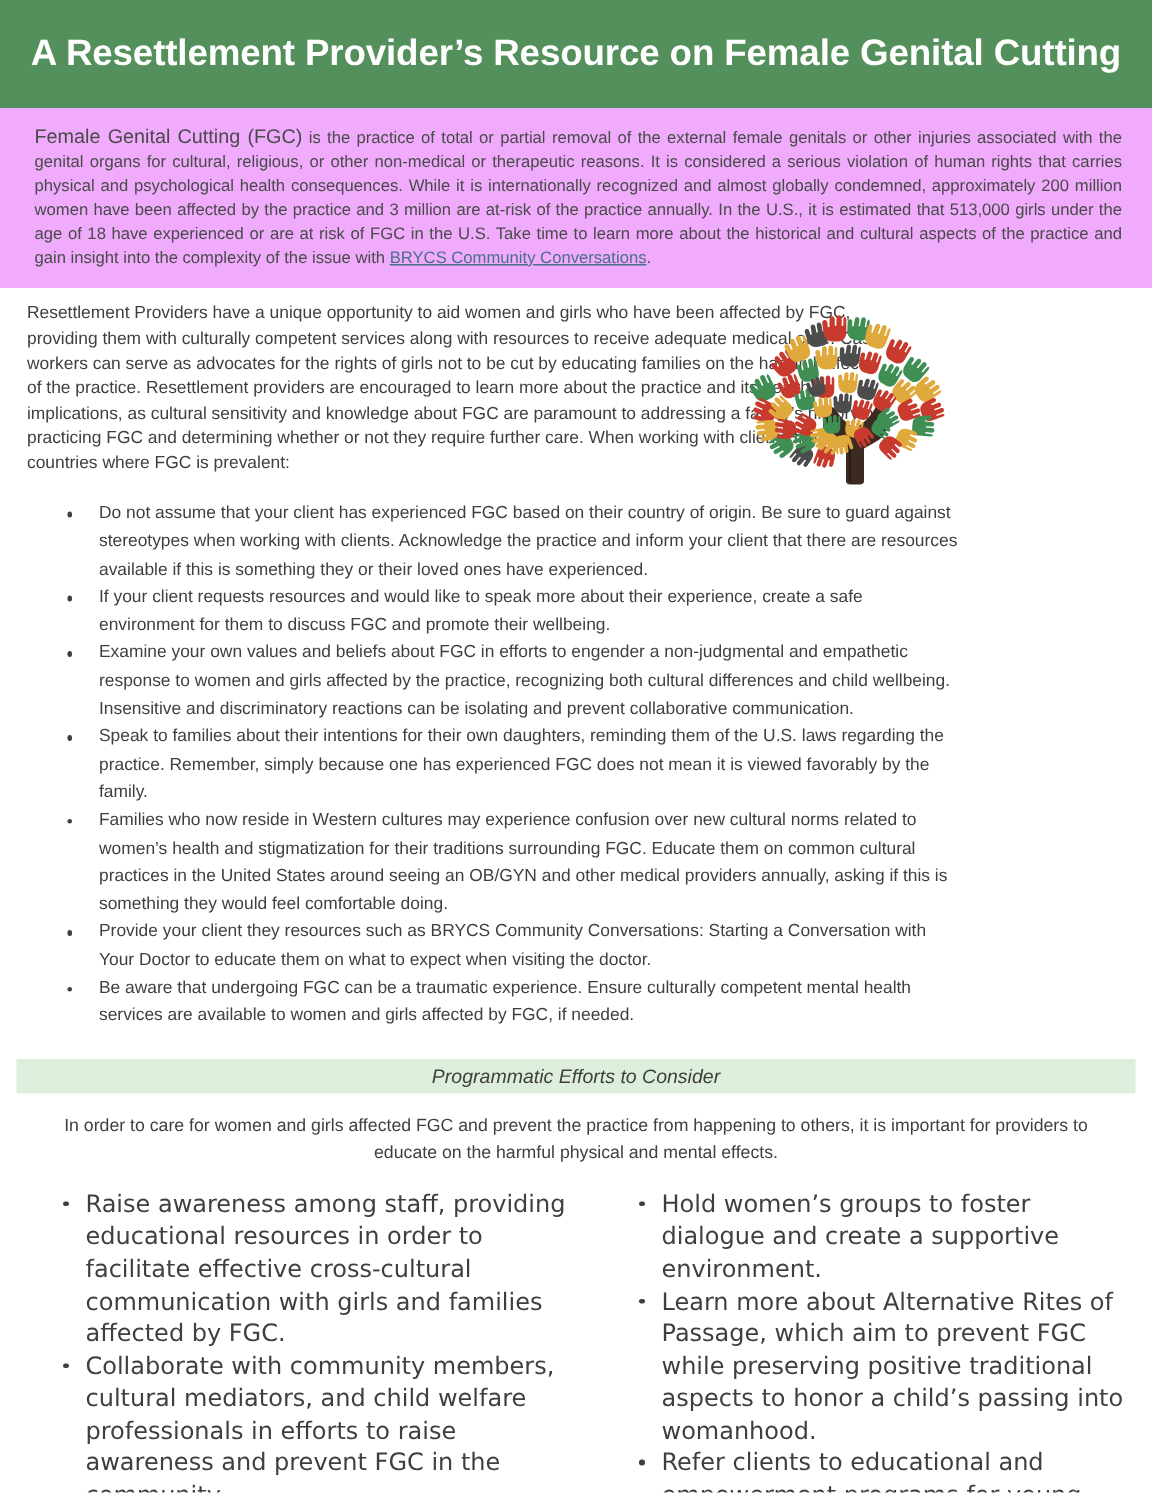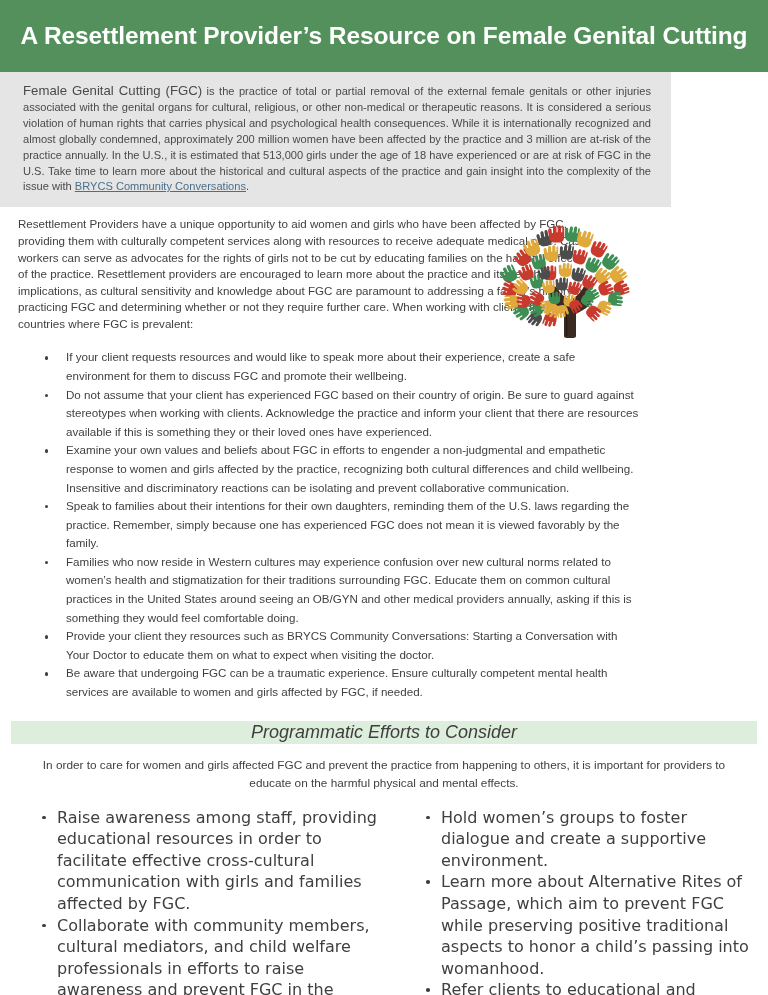--- a/index.html
+++ b/index.html
@@ -32,22 +32,22 @@
     font-size: 24.5px;
     font-weight: 700;
     letter-spacing: -0.1px;
     text-align: center;
     line-height: 1.1;
     white-space: nowrap;
   }
 
   
   .intro-box {
-    width: 671px;
-    background: #e5e5e5;
+    width: 768px;
+    background: #f0abfc;
     box-sizing: border-box;
     padding: 11px 20px 12px 23px;
   }
   .intro-text {
     font-size: 11.1px;
     line-height: 15.9px;
     text-align: justify;
     color: #4a4a4a;
     margin: 0;
   }
@@ -119,21 +119,21 @@
   
   .prog-banner {
     margin: 19px 11px 0 11px;
     background: #deeedc;
     height: 23px;
     display: flex;
     align-items: center;
     justify-content: center;
   }
   .prog-banner-text {
-    font-size: 18px;
+    font-size: 13px;
     font-style: italic;
     color: #3f3f3f;
   }
 
   .prog-intro {
     margin: 12px auto 0 auto;
     width: 714px;
     text-align: center;
     font-size: 11.8px;
     line-height: 18.5px;
@@ -352,22 +352,22 @@
             </g>
           <g transform="translate(68,100) rotate(170) scale(.8)" fill="#e0a93c">
               <use href="#hnd"></use>
             </g>
         </g>
       </svg>
     </div>
   </div>
 
   <ul class="main-list">
+    <li><span>Do not assume that your client has experienced FGC based on their country of origin. Be sure to guard against stereotypes when working with clients. Acknowledge the practice and  inform your client that there are resources available if this is something they or their loved ones have experienced.</span><span class="em-title"></span><span></span></li>
     <li><span>If your client requests resources and would like to speak more about their experience, create a safe environment for them to discuss FGC and promote their wellbeing.</span><span class="em-title"></span><span></span></li>
-    <li><span>Do not assume that your client has experienced FGC based on their country of origin. Be sure to guard against stereotypes when working with clients. Acknowledge the practice and  inform your client that there are resources available if this is something they or their loved ones have experienced.</span><span class="em-title"></span><span></span></li>
     <li><span>Examine your own values and beliefs about FGC in efforts to engender a non-judgmental and empathetic response to women and girls affected by the practice, recognizing both cultural differences and child wellbeing. Insensitive and discriminatory reactions can be isolating and prevent collaborative communication.</span><span class="em-title"></span><span></span></li>
     <li><span>Speak to families about their intentions for their own daughters, reminding them of the U.S. laws regarding the practice. Remember, simply because one has experienced FGC does not mean it is viewed favorably by the family.</span><span class="em-title"></span><span></span></li>
     <li><span>Families who now reside in Western cultures may experience confusion over new cultural norms related to women’s health and stigmatization for their traditions surrounding FGC. Educate them on common cultural practices in the United States around seeing an OB/GYN and other medical providers annually, asking if this is something they would feel comfortable doing.</span><span class="em-title"></span><span></span></li>
     <li><span>Provide your client they resources such as </span><span class="em-title">BRYCS Community Conversations: Starting a Conversation with Your Doctor</span><span> to educate them on what to expect when visiting the doctor.</span></li>
     <li><span>Be aware that undergoing FGC can be a traumatic experience. Ensure culturally competent mental health services are available to women and girls affected by FGC, if needed.</span><span class="em-title"></span><span></span></li>
   </ul>
 </div>
 
 <div class="prog-banner">
   <div class="prog-banner-text">Programmatic Efforts to Consider</div>

